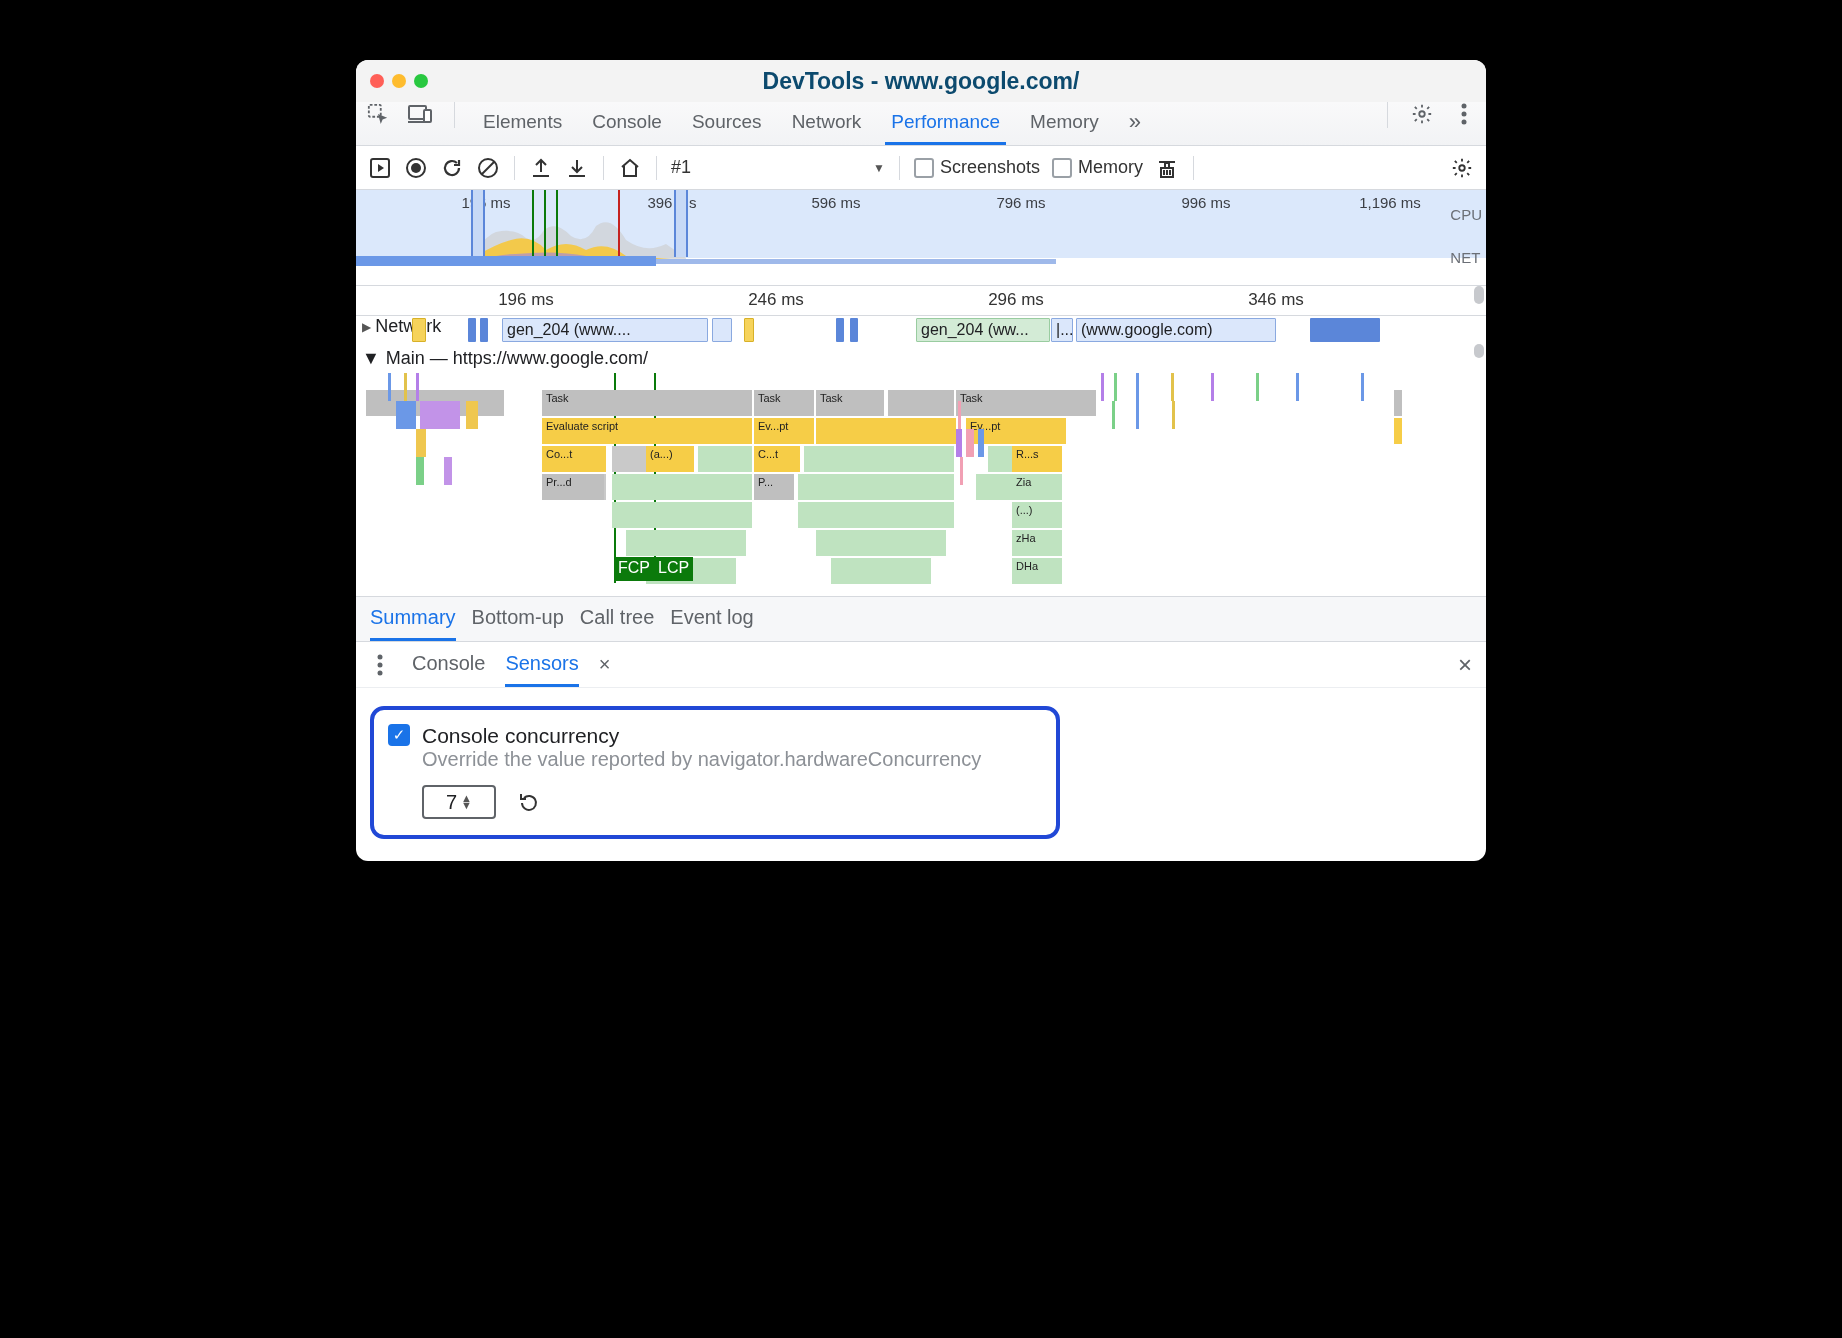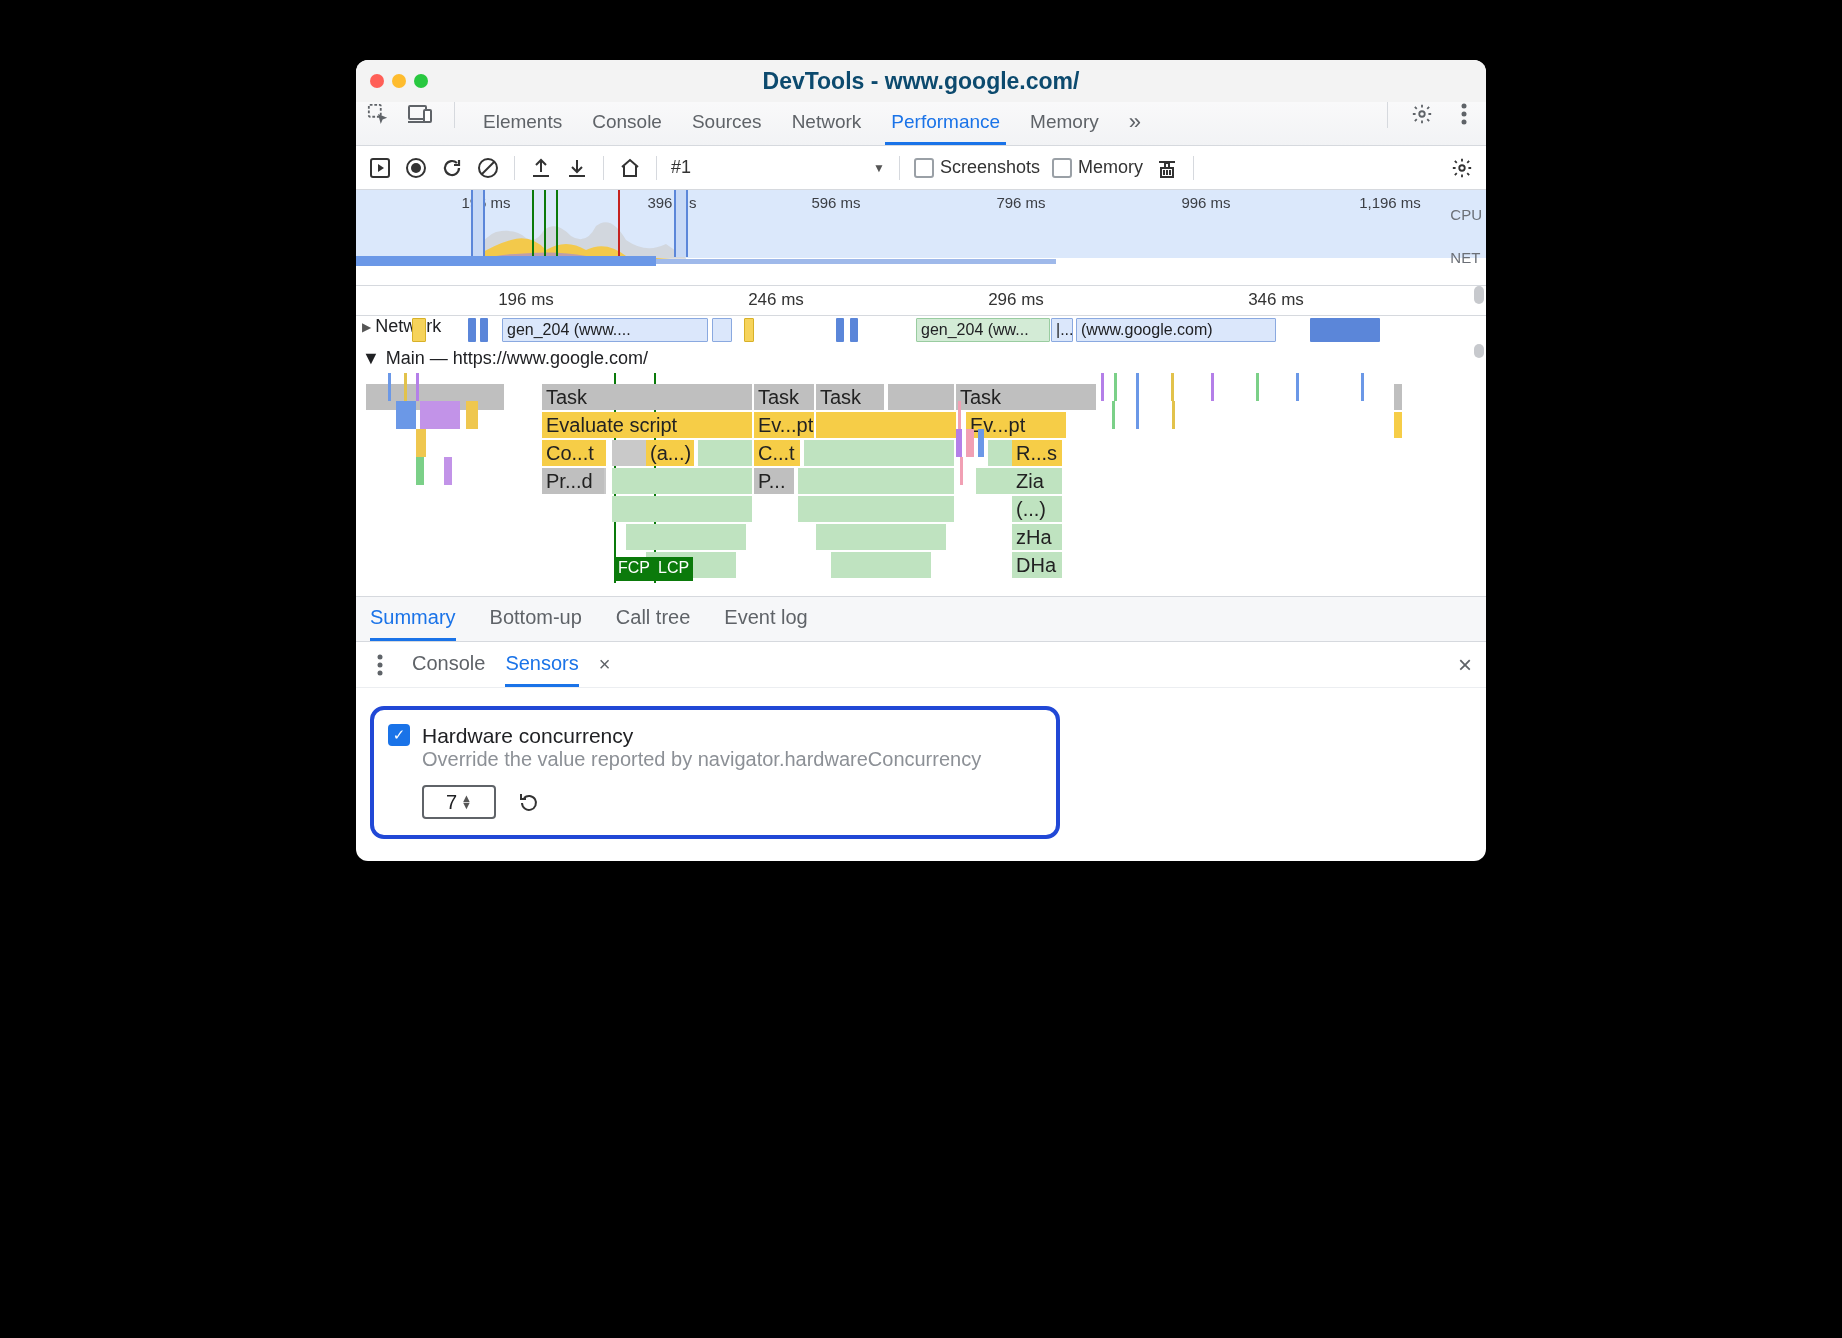--- a/index.html
+++ b/index.html
@@ -93,37 +93,37 @@
   .row-head { position:absolute; left:0; top:0; display:flex; align-items:center; gap:4px; font-size:18px; padding-left:6px;}
   .row-head .arr { font-size:12px; color:#555;}
   .seg { position:absolute; top:2px; height:24px; font-size:16px; padding:2px 4px; overflow:hidden; white-space:nowrap; border-radius:1px;}
   .seg.blue { background:#dbe7fb; border:1px solid #8aa9e0; }
   .seg.sblue { background:#5b86d9; }
   .seg.gold { background:#f6d35b; border:1px solid #d8b128;}
   .seg.green { background:#d3ebd6; border:1px solid #99cca0;}
   .main-head { font-size:18px; padding:4px 6px; display:flex; gap:6px; align-items:center;}
   .flame { position:relative; height:210px; margin-top:0;}
   .flame .lane { position:absolute; left:0; right:0; height:28px; }
-  .box { position:absolute; top:11px; height:26px; font-size:20px; padding:2px 4px; overflow:hidden; white-space:nowrap; }
+  .box { position:absolute; top:17px; height:26px; font-size:11px; padding:2px 4px; overflow:hidden; white-space:nowrap; }
   .c-grey { background:#bfbfbf; color:#222;}
   .c-gold { background:#f6cd47; color:#222;}
   .c-green { background:#bfe3c0; color:#222;}
   .c-ggrey { background:#c9c9c9;}
   .stripe { position:absolute; top:0; bottom:0; width:3px;}
   .stripe.s1 { background:#b47fe8;}
   .stripe.s2 { background:#6b98e7;}
   .stripe.s3 { background:#f1a0b4;}
   .stripe.s4 { background:#7bd088;}
   .stripe.s5 { background:#e2c24b;}
   .marker { position:absolute; top:0; bottom:0; width:2px;}
   .marker.grn { background:#0a7a0a;}
   .marker.red { background:#c5221f;}
   .fcp { position:absolute; bottom:2px; height:24px; background:#0b7a0b; color:#fff; font-size:16px; padding:2px 4px;}
 
-  .perf-bottom-tabs { height:46px; border-top:1px solid #d6d9de; border-bottom:1px solid #d6d9de; background:#f6f7f9; display:flex; align-items:center; gap:34px; padding:0 14px; font-size:20px;}
+  .perf-bottom-tabs { height:46px; border-top:1px solid #d6d9de; border-bottom:1px solid #d6d9de; background:#f6f7f9; display:flex; align-items:center; gap:16px; padding:0 14px; font-size:20px;}
   .pbt { color:#5f6368; height:100%; display:flex; align-items:center; border-bottom:3px solid transparent; cursor:pointer;}
   .pbt.active { color:#1a73e8; border-bottom-color:#1a73e8;}
 
   .drawer-tabs { height:46px; background:#fff; border-bottom:1px solid #eceef1; display:flex; align-items:center; gap:20px; padding:0 12px; font-size:20px; position:relative;}
   .drawer-tab { color:#5f6368; height:100%; display:flex; align-items:center; border-bottom:3px solid transparent; cursor:pointer;}
   .drawer-tab.active { color:#1a73e8; border-bottom-color:#1a73e8;}
   .drawer-close { position:absolute; right:14px; font-size:24px; color:#5f6368; cursor:pointer;}
 
   .sensor-panel { padding: 18px 14px 22px; display:flex;}
   .sensor-box { border:4px solid #2148d6; border-radius:14px; width:690px; padding:14px 14px 16px;}
@@ -445,21 +445,21 @@
     <div class="drawer-tab active">Sensors</div>
     <div style="font-size:20px; color:#5f6368; cursor:pointer;">×</div>
     <div class="drawer-close">×</div>
   </div>
 
   <div class="sensor-panel">
     <div class="sensor-box">
       <div class="sensor-head">
         <div class="cb-checked">✓</div>
         <div>
-          <div class="sensor-title">Hardware concurrency</div>
+          <div class="sensor-title">Console concurrency</div>
           <div class="sensor-desc">Override the value reported by navigator.hardwareConcurrency</div>
         </div>
       </div>
       <div class="sensor-ctrl">
         <div class="numbox">
           <span>7</span>
           <span class="spinarrows">
               <span>▲</span>
               <span>▼</span>
             </span>

